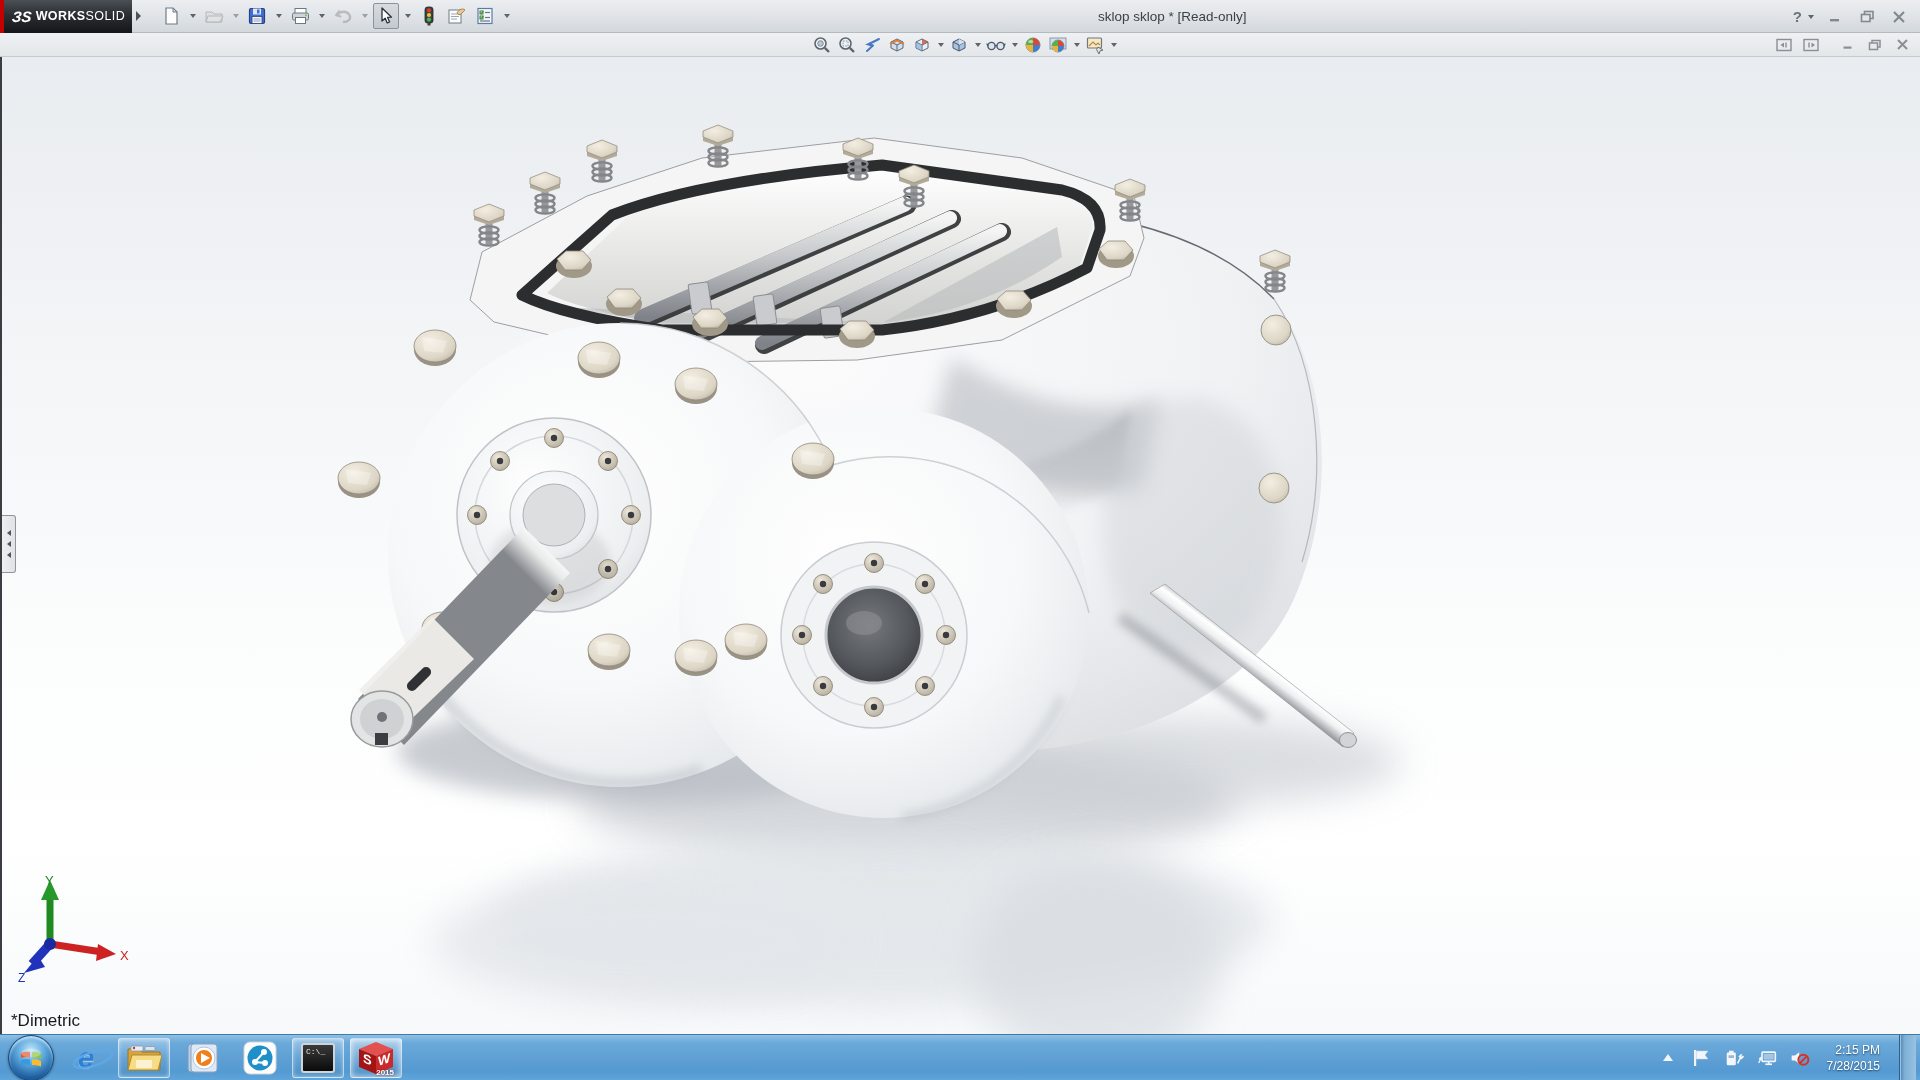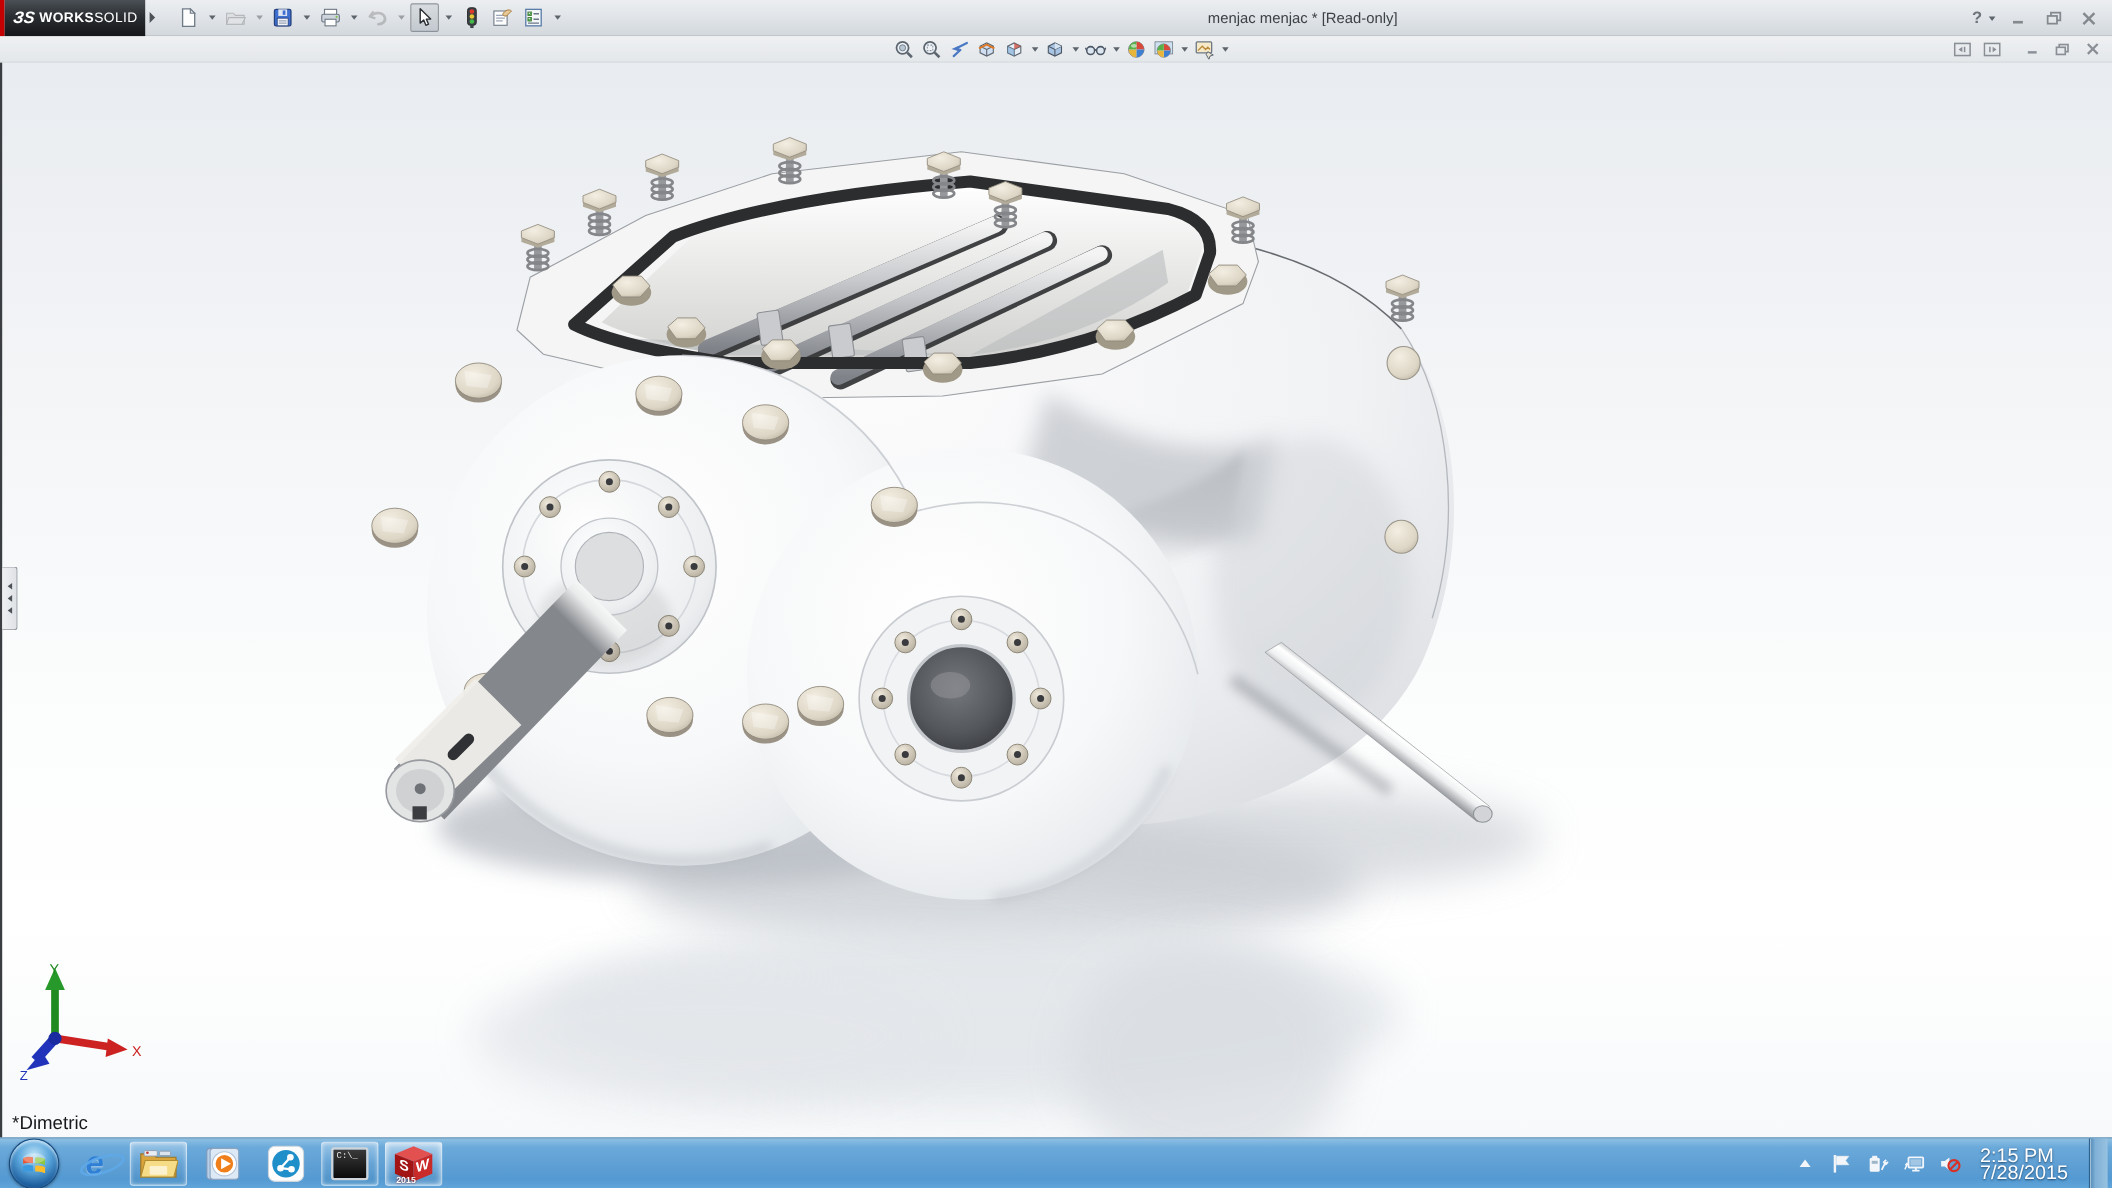--- a/index.html
+++ b/index.html
@@ -52,21 +52,21 @@
     border-top:1px solid #3d7aa8;box-sizing:border-box;display:flex;align-items:center;}
   .tb-left{display:flex;align-items:center;height:46px;padding-left:8px;gap:6px;}
   .task-ic{width:52px;height:40px;display:flex;align-items:center;justify-content:center;border-radius:3px;box-sizing:border-box;}
   .task-ic.running{border:1px solid rgba(255,255,255,.6);background:linear-gradient(180deg,rgba(255,255,255,.30),rgba(255,255,255,.06) 45%,rgba(0,0,0,.05));box-shadow:inset 0 0 4px rgba(255,255,255,.5);}
   .task-ic.active{background:linear-gradient(180deg,rgba(255,255,255,.45),rgba(255,255,255,.15) 50%,rgba(40,90,140,.18));box-shadow:inset 0 0 6px rgba(255,255,255,.8);}
   .startorb{width:44px;height:44px;border-radius:50%;flex:none;display:flex;align-items:center;justify-content:center;
     background:radial-gradient(circle at 50% 32%,#bfe3f7 0%,#5ba7dd 38%,#1c5d9d 75%,#0d3f73 100%);
     border:1px solid #164a7e;box-shadow:inset 0 2px 3px rgba(255,255,255,.7),0 1px 3px rgba(0,0,0,.4);}
   .tray{margin-left:auto;display:flex;align-items:center;gap:13px;height:46px;padding-right:4px;}
   .tray-ic{display:flex;align-items:center;justify-content:center;width:20px;height:24px;}
-  .clock{color:#fff;font-size:18px;text-align:left;line-height:16px;text-shadow:0 1px 2px rgba(0,30,60,.7);margin-left:4px;}
+  .clock{color:#fff;font-size:12px;text-align:right;line-height:16px;text-shadow:0 1px 2px rgba(0,30,60,.7);margin-left:4px;}
   .showdesk{width:16px;height:46px;margin-left:6px;background:linear-gradient(90deg,#4d86b4,#7fb0d6 30%,#98c2e0);
     border-left:1px solid #2e618c;box-shadow:inset 1px 0 0 rgba(255,255,255,.45);}
   .ie-e{font-size:30px;font-weight:bold;font-style:italic;color:#2f7fd6;text-shadow:0 1px 1px rgba(255,255,255,.6);line-height:30px;}
   .cmd-tile{width:34px;height:30px;background:linear-gradient(180deg,#3a3a3a,#0a0a0a);border:2px solid #cfd4d9;border-radius:3px;
     color:#e8e8e8;font-family:"Liberation Mono",monospace;font-size:8px;padding:2px 0 0 3px;box-sizing:border-box;}
   .sw-cube{position:relative;width:36px;height:34px;}
 </style>
 </head>
 <body>
 
@@ -167,21 +167,21 @@
           <path d="M4 10.5 l1.2 1.2 L7.5 9" stroke="#3f9a3f" stroke-width="1.2" fill="none"></path>
           <line x1="9" y1="10.5" x2="14" y2="10.5" stroke="#6b7686" stroke-width="1.2"></line>
           <line x1="4" y1="14" x2="14" y2="14" stroke="#6b7686" stroke-width="1.2"></line>
         </svg>
     </div>
     <div class="tb-caret">
         <span class="caret-down"></span>
       </div>
   </div>
 
-  <div class="doc-title">menjac menjac * [Read-only]</div>
+  <div class="doc-title">sklop sklop * [Read-only]</div>
 
   <div class="win-ctrls">
     <span class="help-q">?</span>
     <span class="caret-down" style="margin-left:-4px"></span>
     <span class="wbtn">
         <svg width="14" height="12" viewBox="0 0 14 12">
           <rect x="2" y="8" width="9" height="2.4" fill="#83898f"></rect>
         </svg>
       </span>
     <span class="wbtn">
@@ -641,21 +641,21 @@
     </div>
     <div class="task-ic running active">
       <div class="sw-cube">
         <svg width="36" height="34" viewBox="0 0 36 34">
           <polygon points="18,1 35,8 18,15 1,8" fill="#e25050"></polygon>
           <polygon points="1,8 18,15 18,33 1,26" fill="#a31515"></polygon>
           <polygon points="35,8 18,15 18,33 35,26" fill="#c92a2a"></polygon>
         </svg>
         <span style="position:absolute;left:5px;top:11px;color:#fff;font-weight:bold;font-size:13px;transform:skewY(18deg)">S</span>
         <span style="position:absolute;left:20px;top:11px;color:#fff;font-weight:bold;font-size:13px;transform:skewY(-18deg)">W</span>
-        <span style="position:absolute;right:16px;bottom:-2px;color:#fff;font-weight:bold;font-size:8px;text-shadow:0 0 2px #7a0f0f">2015</span>
+        <span style="position:absolute;right:0px;bottom:-2px;color:#fff;font-weight:bold;font-size:8px;text-shadow:0 0 2px #7a0f0f">2015</span>
       </div>
     </div>
   </div>
 
   <div class="tray">
     <span class="tray-ic">
       <svg width="12" height="10" viewBox="0 0 12 10">
           <polygon points="6,1 11,8 1,8" fill="#f2f6fa"></polygon>
         </svg>
     </span>

